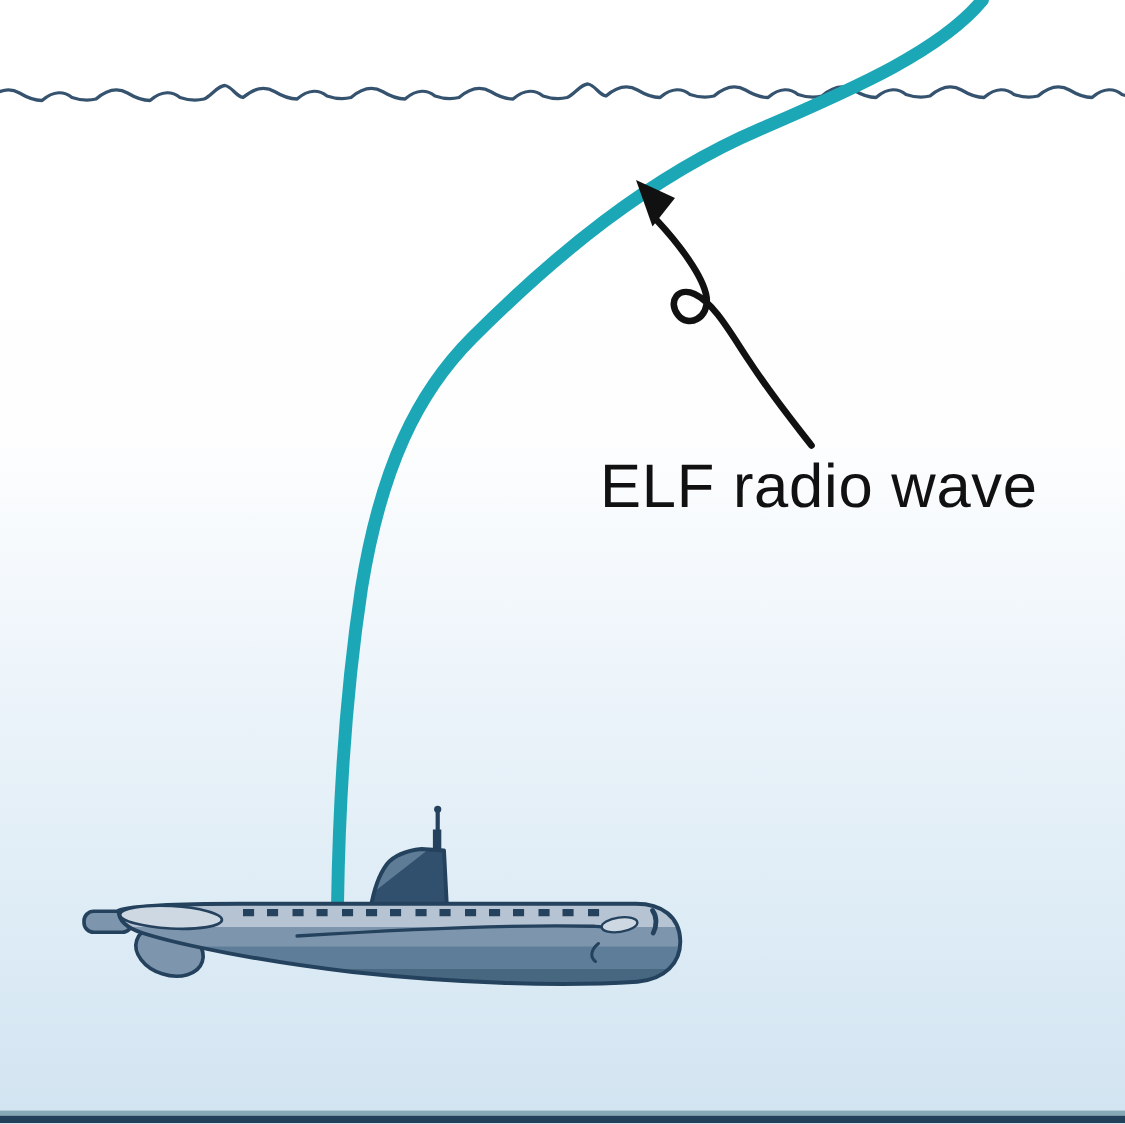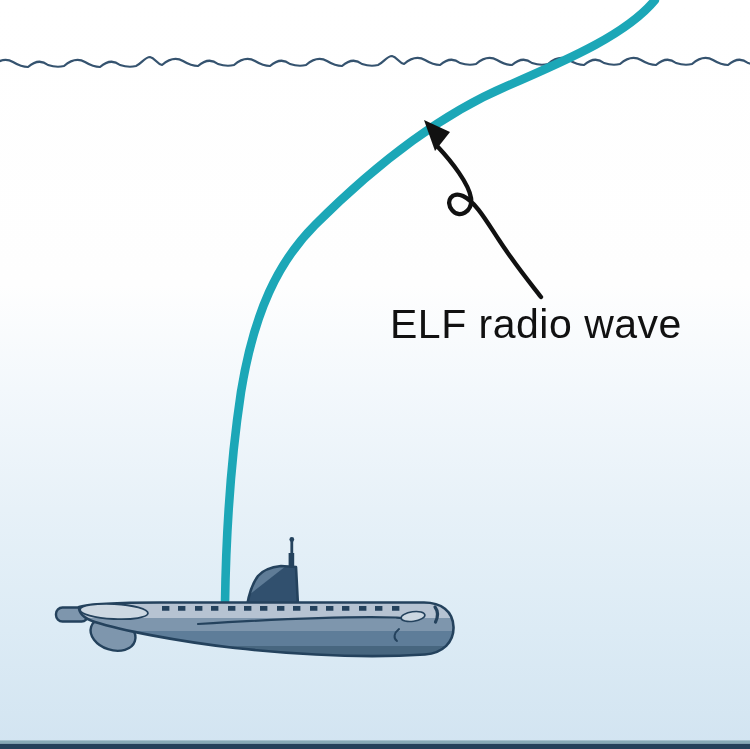--- a/index.html
+++ b/index.html
@@ -8,21 +8,21 @@
     width:750px;height:749px;
     overflow:hidden;
     background:linear-gradient(to bottom,
       #ffffff 0%, #fefefe 38%, #f3f8fc 52%,
       #e7f1f8 68%, #dcebf5 84%, #d2e4f1 100%);
     font-family:"Liberation Sans", sans-serif;
   }
   .scene svg{position:absolute;left:0;top:0;}
   .wave-label{
     position:absolute;
-    left:390px;top:301px;
+    left:400px;top:301px;
     font-size:41px;
     letter-spacing:0.5px;
     color:#111111;
     white-space:nowrap;
     user-select:none;
   }
 </style>
 </head>
 <body>
 

